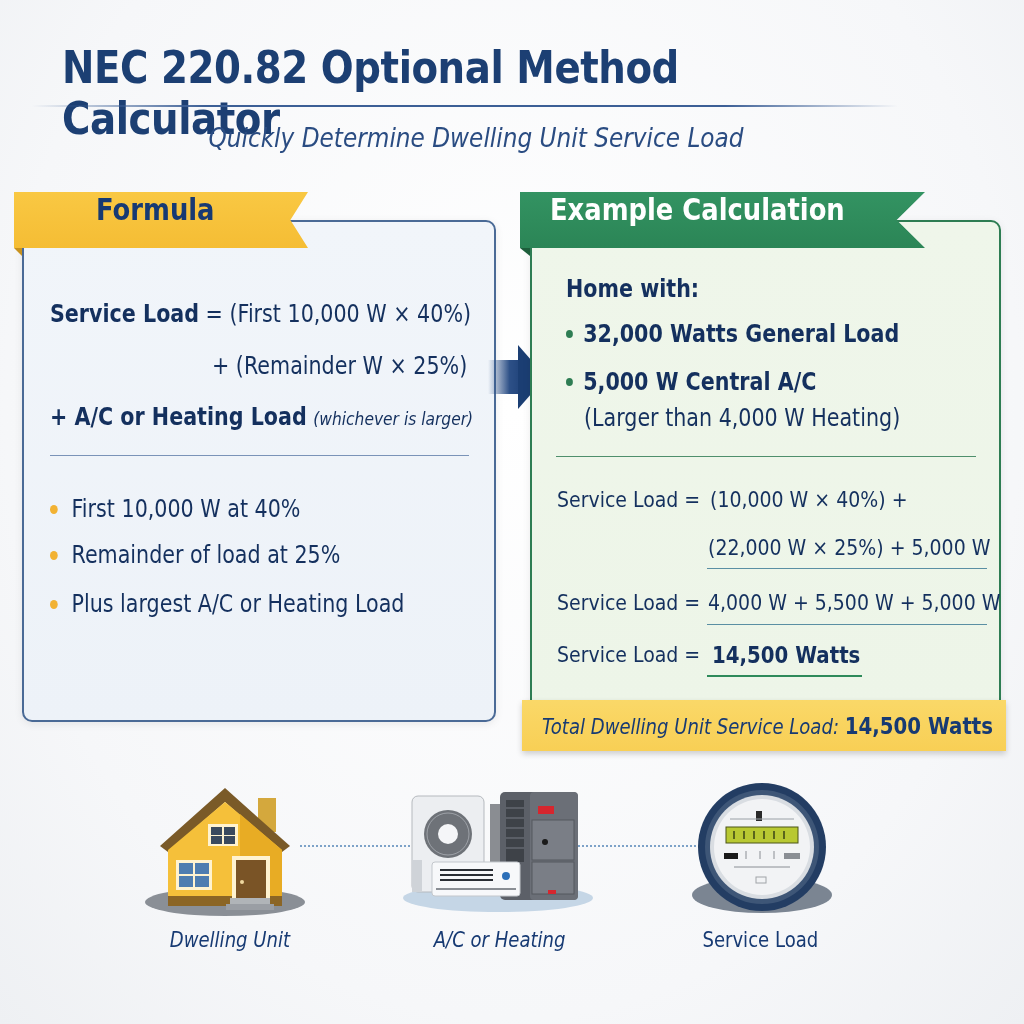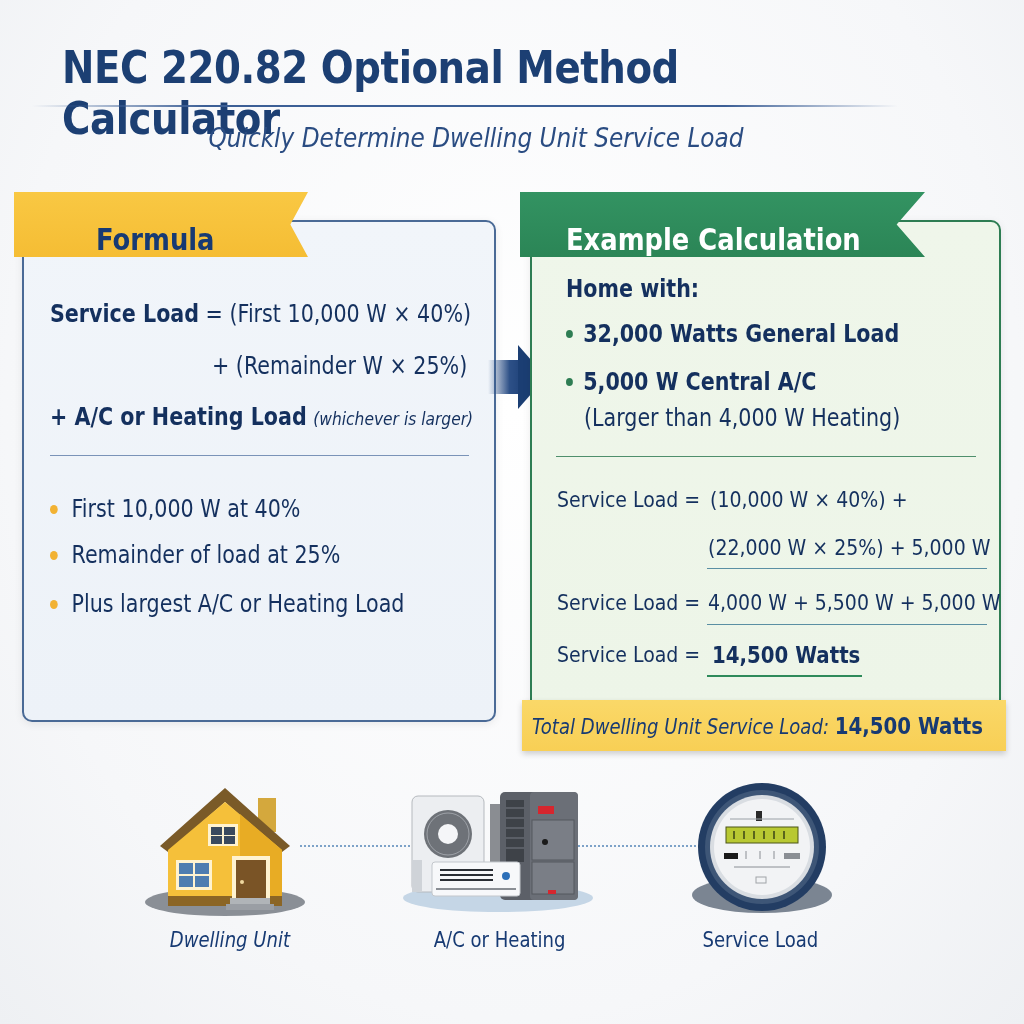--- a/index.html
+++ b/index.html
@@ -38,38 +38,38 @@
     border: 2px solid #4a6a96;
   }
   .card-right {
     left: 530px; top: 220px; width: 471px; height: 490px;
     background: linear-gradient(180deg, #eff6ea 0%, #edf5e8 100%);
     border: 2px solid #2e7d53;
   }
 
   
   .ribbon {
-    height: 65px; display: flex; align-items: flex-end;
+    height: 56px; display: flex; align-items: flex-start;
     box-shadow: 0 3px 5px rgba(0,0,0,0.15);
   }
   .ribbon-left {
     left: 14px; top: 192px; width: 294px;
     background: linear-gradient(180deg, #f9c843 0%, #f5bd34 100%);
     clip-path: polygon(0 0, 100% 0, 94% 50%, 100% 100%, 0 100%);
     justify-content: flex-start; padding-left: 82px;
   }
   .ribbon-left-fold {
     left: 14px; top: 248px; width: 8px; height: 8px;
     background: #c8921e; clip-path: polygon(0 0, 100% 0, 100% 100%);
   }
   .ribbon-right {
     left: 520px; top: 192px; width: 405px;
     background: linear-gradient(180deg, #339362 0%, #2b8556 100%);
     clip-path: polygon(0 0, 100% 0, 93% 50%, 100% 100%, 0 100%);
-    padding-left: 46px;
+    padding-left: 30px;
   }
   .ribbon-right-fold {
     left: 520px; top: 248px; width: 10px; height: 8px;
     background: #1d5e3b; clip-path: polygon(0 0, 100% 0, 100% 100%);
   }
   .ribbon-text {
     font-size: 30px; font-weight: bold; font-family: "DejaVu Sans", sans-serif;
     transform: scaleX(0.86); transform-origin: left center; white-space: nowrap;
   }
   .ribbon-left .ribbon-text { color: #173a73; }
@@ -128,39 +128,39 @@
   .ul2 { left: 707px; top: 624px; width: 280px; height: 1px; background: #5a8fa3; }
   .e4 { left: 557px; top: 642px; font-size: 22px; }
   .e4b { left: 712px; top: 642px; font-size: 23px; font-weight: bold; }
   .ul3 { left: 707px; top: 675px; width: 155px; height: 2px; background: #2e8a5a; }
 
   
   .total-bar {
     left: 522px; top: 700px; width: 484px; height: 51px;
     background: linear-gradient(180deg, #fad868 0%, #f8cf55 100%);
     box-shadow: 0 3px 6px rgba(0,0,0,0.18);
-    display: flex; align-items: center; padding-left: 10px;
+    display: flex; align-items: center; padding-left: 20px;
   }
   .total-text { font-size: 21px; color: #173a73; white-space: nowrap;
     font-family: "DejaVu Sans", sans-serif; transform: scaleX(0.86); transform-origin: left center; }
   .total-text .val { font-weight: bold; font-style: normal; font-size: 23px; }
 
   
   .dotted {
     height: 0; border-top: 2px dotted #7da2c8;
   }
   .dot1 { left: 300px; top: 845px; width: 110px; }
   .dot2 { left: 575px; top: 845px; width: 125px; }
 
   .icon-label {
     font-size: 21px; color: #173a73; font-family: "DejaVu Sans", sans-serif;
     text-align: center; white-space: nowrap;
   }
   .lbl-house { left: 130px; top: 928px; width: 200px; font-style: italic; }
-  .lbl-ac { left: 395px; top: 928px; width: 210px; }
+  .lbl-ac { left: 395px; top: 928px; width: 210px; font-style: italic; }
   .lbl-meter { left: 660px; top: 928px; width: 200px; }
   .lbl-inner { display: inline-block; transform: scaleX(0.86); }
 </style>
 </head>
 <body>
 
 <div class="abs title">NEC 220.82 Optional Method Calculator</div>
 <div class="abs title-rule"></div>
 <div class="abs subtitle">Quickly Determine Dwelling Unit Service Load</div>
 

